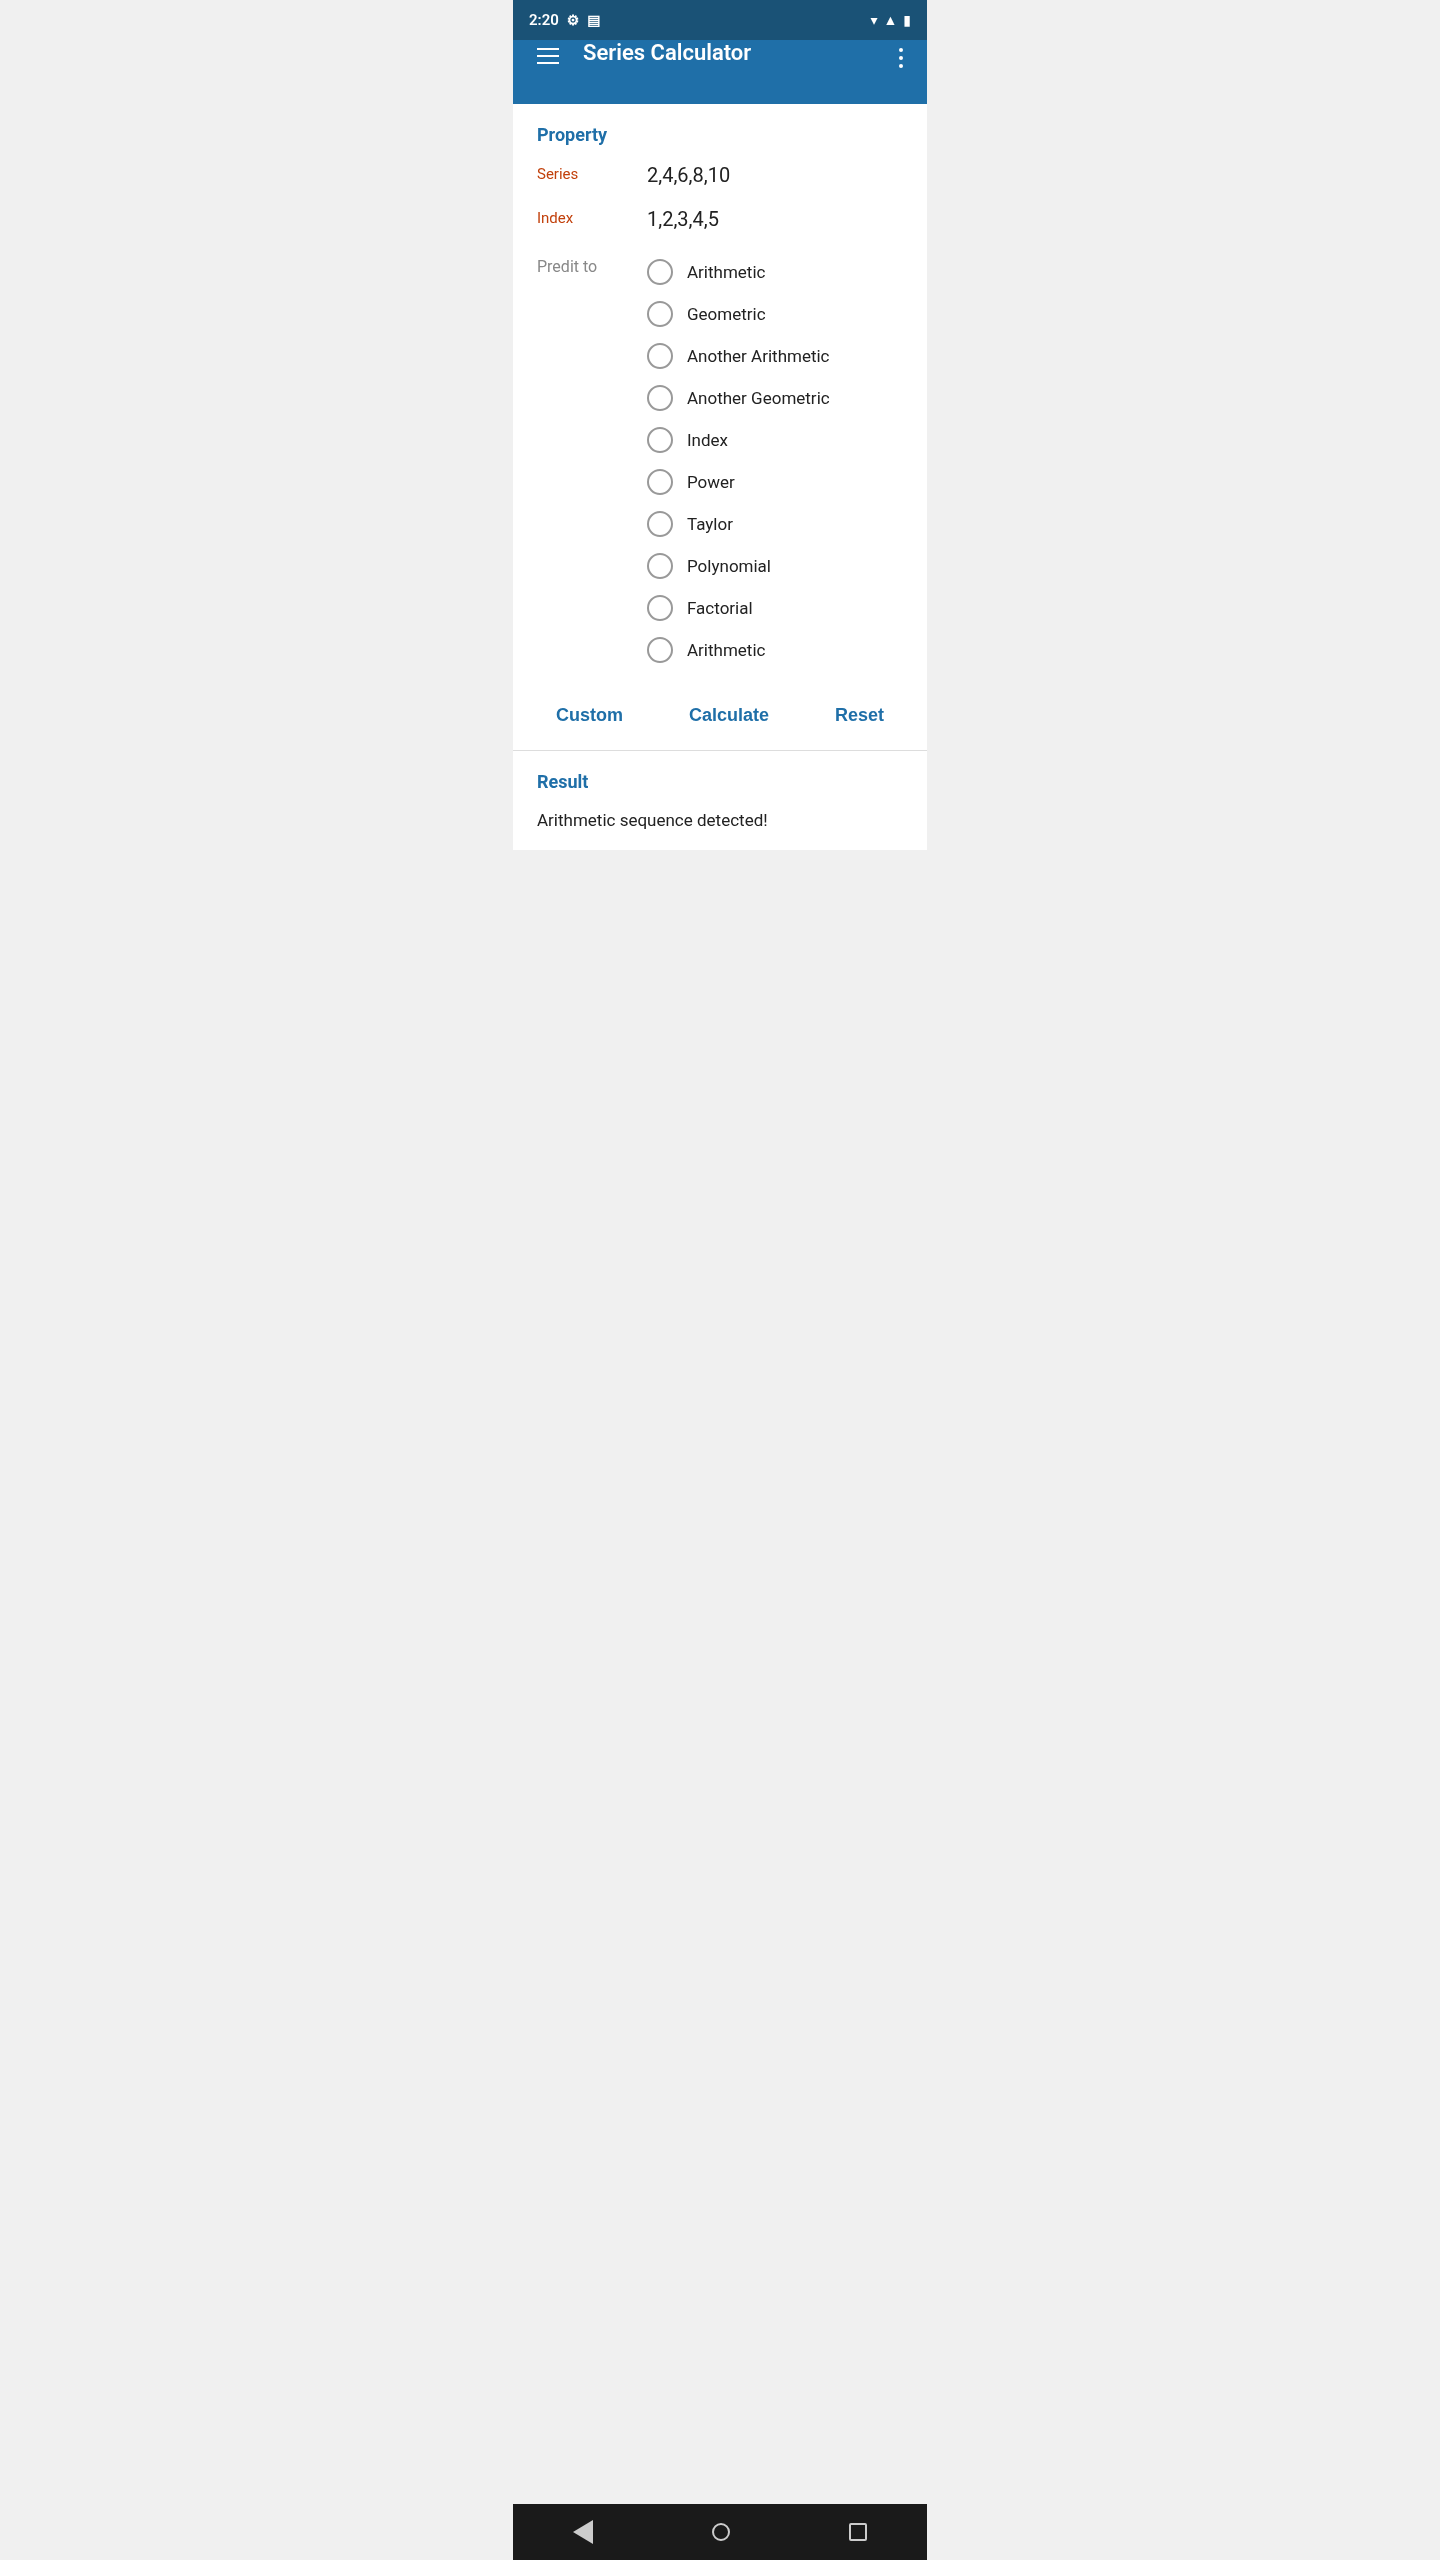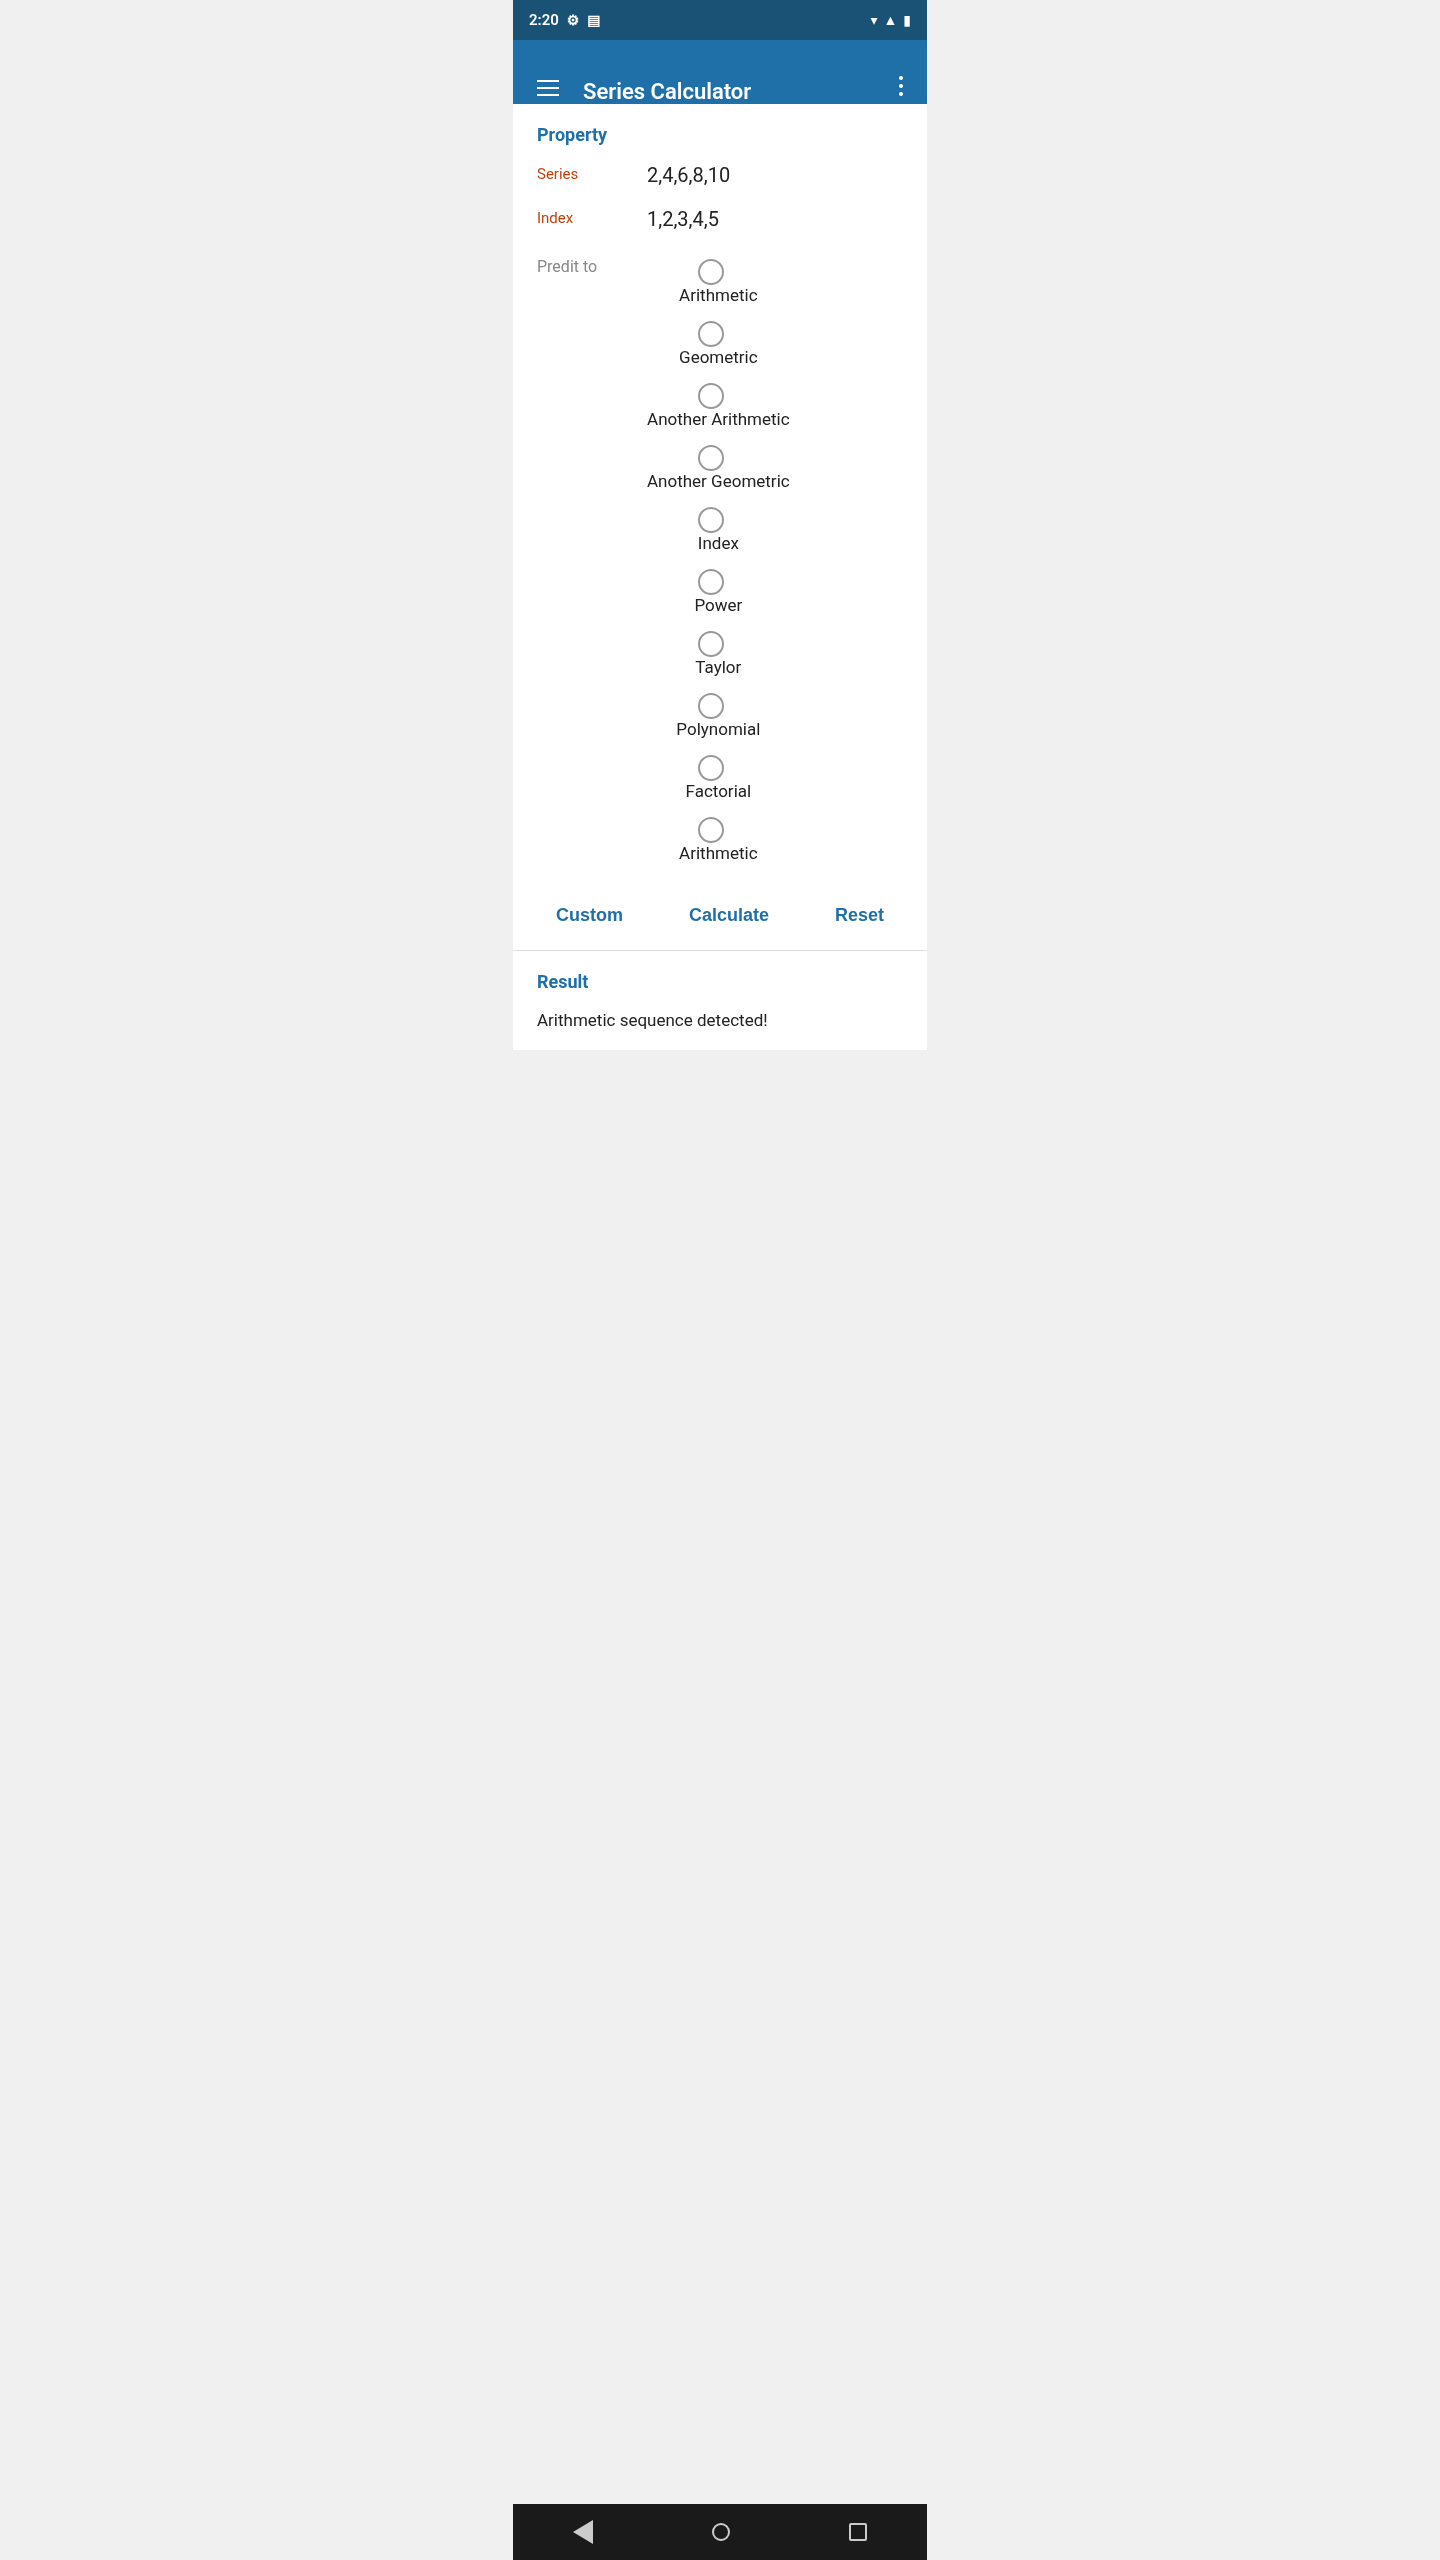--- a/index.html
+++ b/index.html
@@ -41,21 +41,21 @@
       display: inline-block;
       color: white;
       font-size: 14px;
     }
 
     
     .app-bar {
       background: #1f6fa8;
       color: white;
       display: flex;
-      align-items: flex-end;
+      align-items: flex-start;
       padding: 0 16px;
       height: 64px;
     }
     .hamburger-btn {
       background: none;
       border: none;
       color: white;
       font-size: 22px;
       cursor: pointer;
       padding: 8px;
@@ -146,21 +146,20 @@
     .radio-list {
       display: flex;
       flex-direction: column;
       gap: 0px;
     }
     .radio-item {
       display: flex;
       align-items: center;
       padding: 8px 0;
       cursor: pointer;
-      flex-direction: column;
     }
     .radio-circle {
       width: 26px;
       height: 26px;
       border-radius: 50%;
       border: 2px solid #999;
       margin-right: 14px;
       flex-shrink: 0;
       background: white;
       display: flex;

